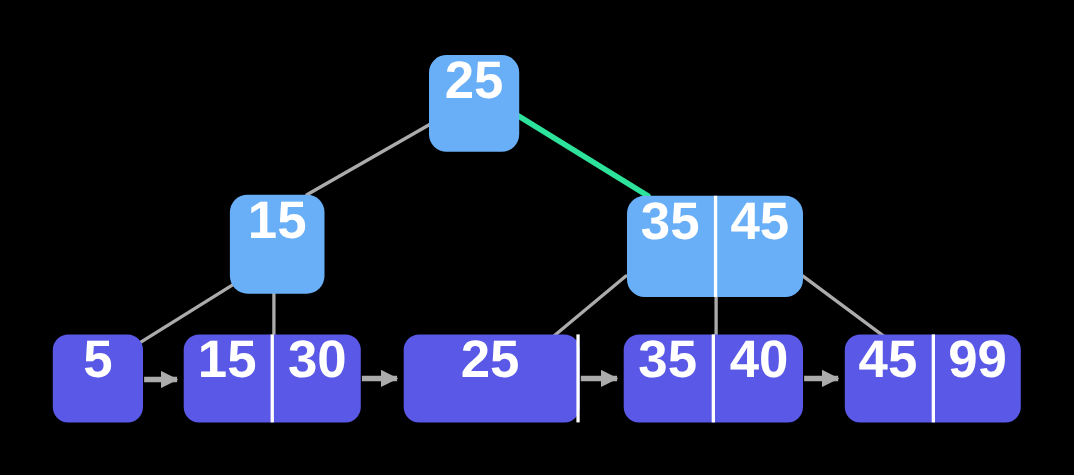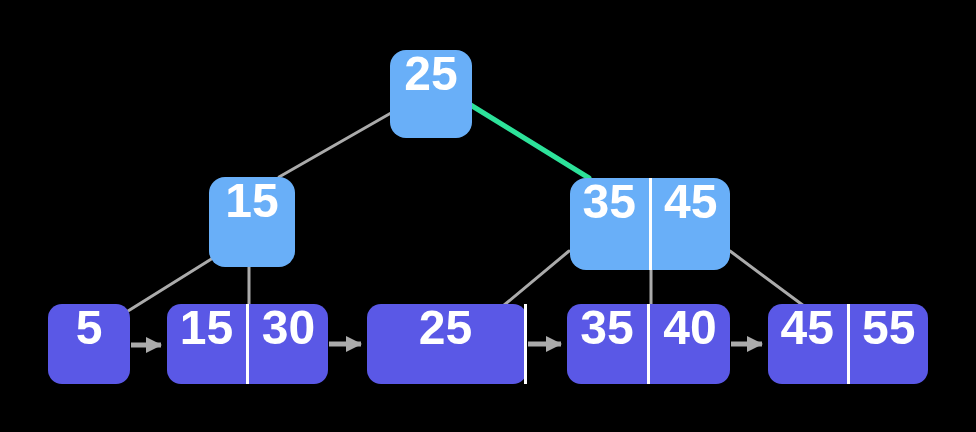--- a/index.html
+++ b/index.html
@@ -137,16 +137,16 @@
 
   <div class="node leaf" style="left:567px;top:304px;width:163px;height:80px">
     <span class="key">35</span>
     <span class="divider"></span>
     <span class="key">40</span>
   </div>
 
   <div class="node leaf" style="left:768px;top:304px;width:160px;height:80px">
     <span class="key">45</span>
     <span class="divider"></span>
-    <span class="key">55</span>
+    <span class="key">99</span>
   </div>
 
 </div>
 
 </body></html>

